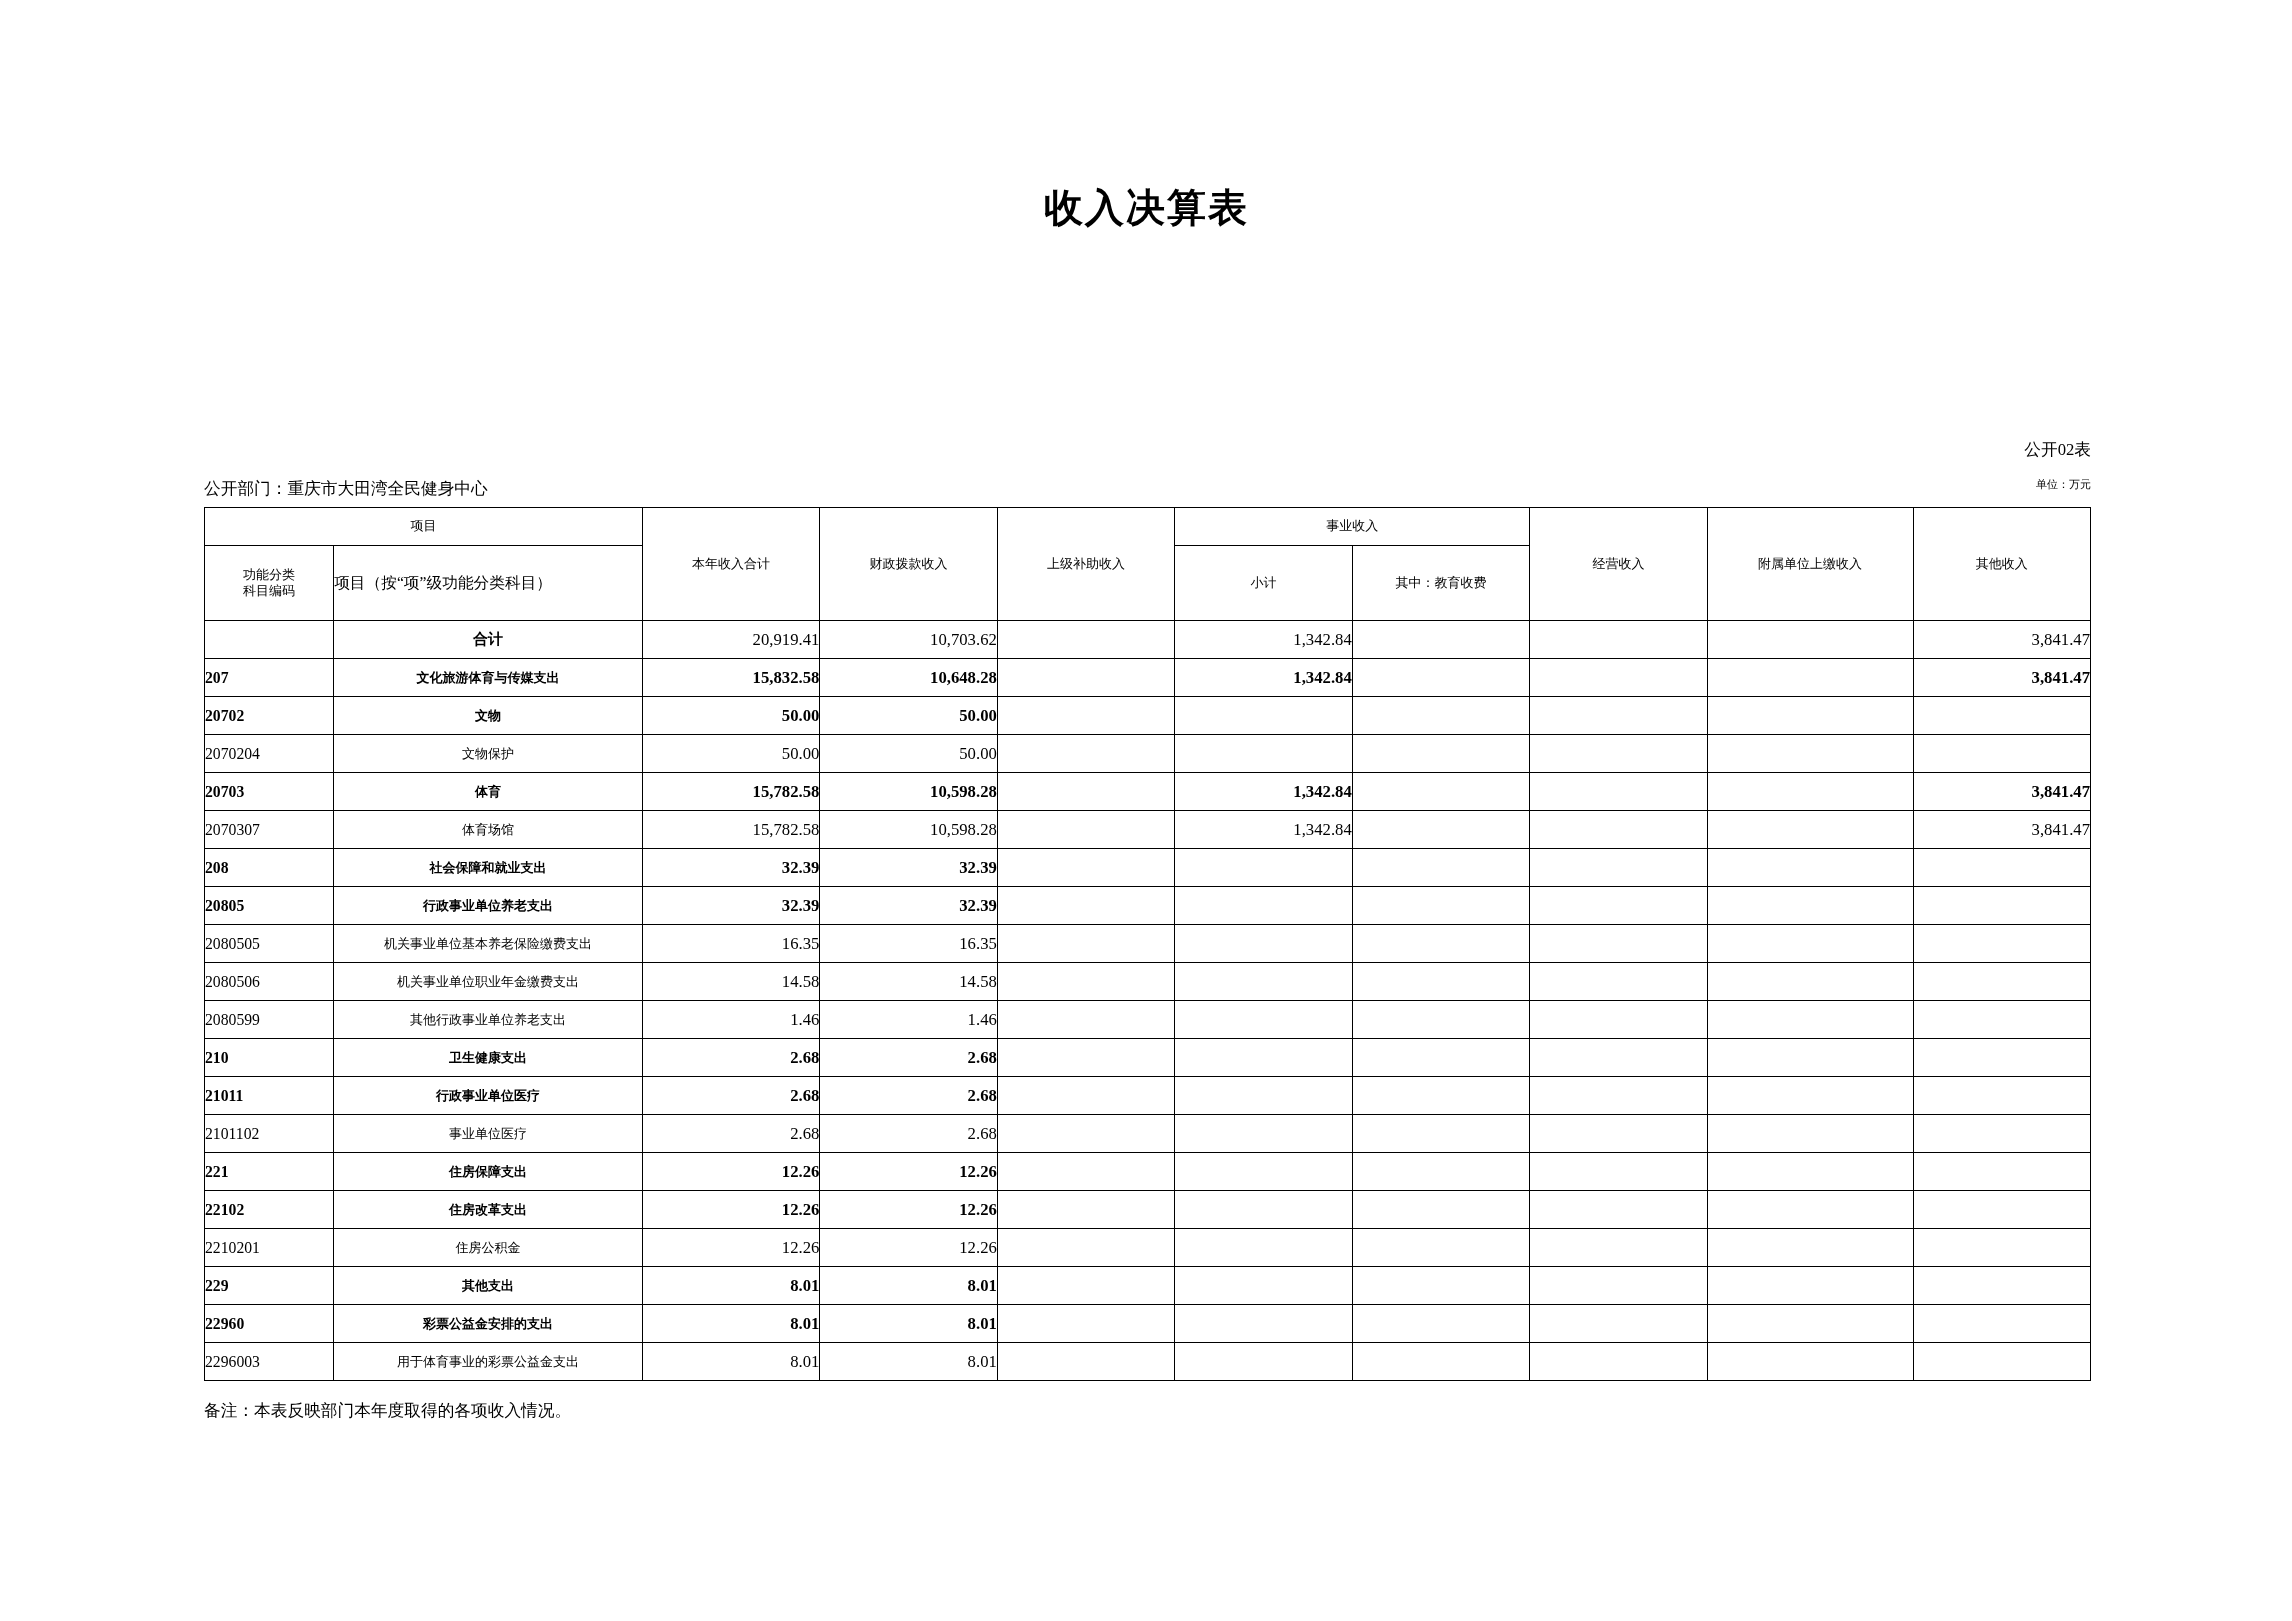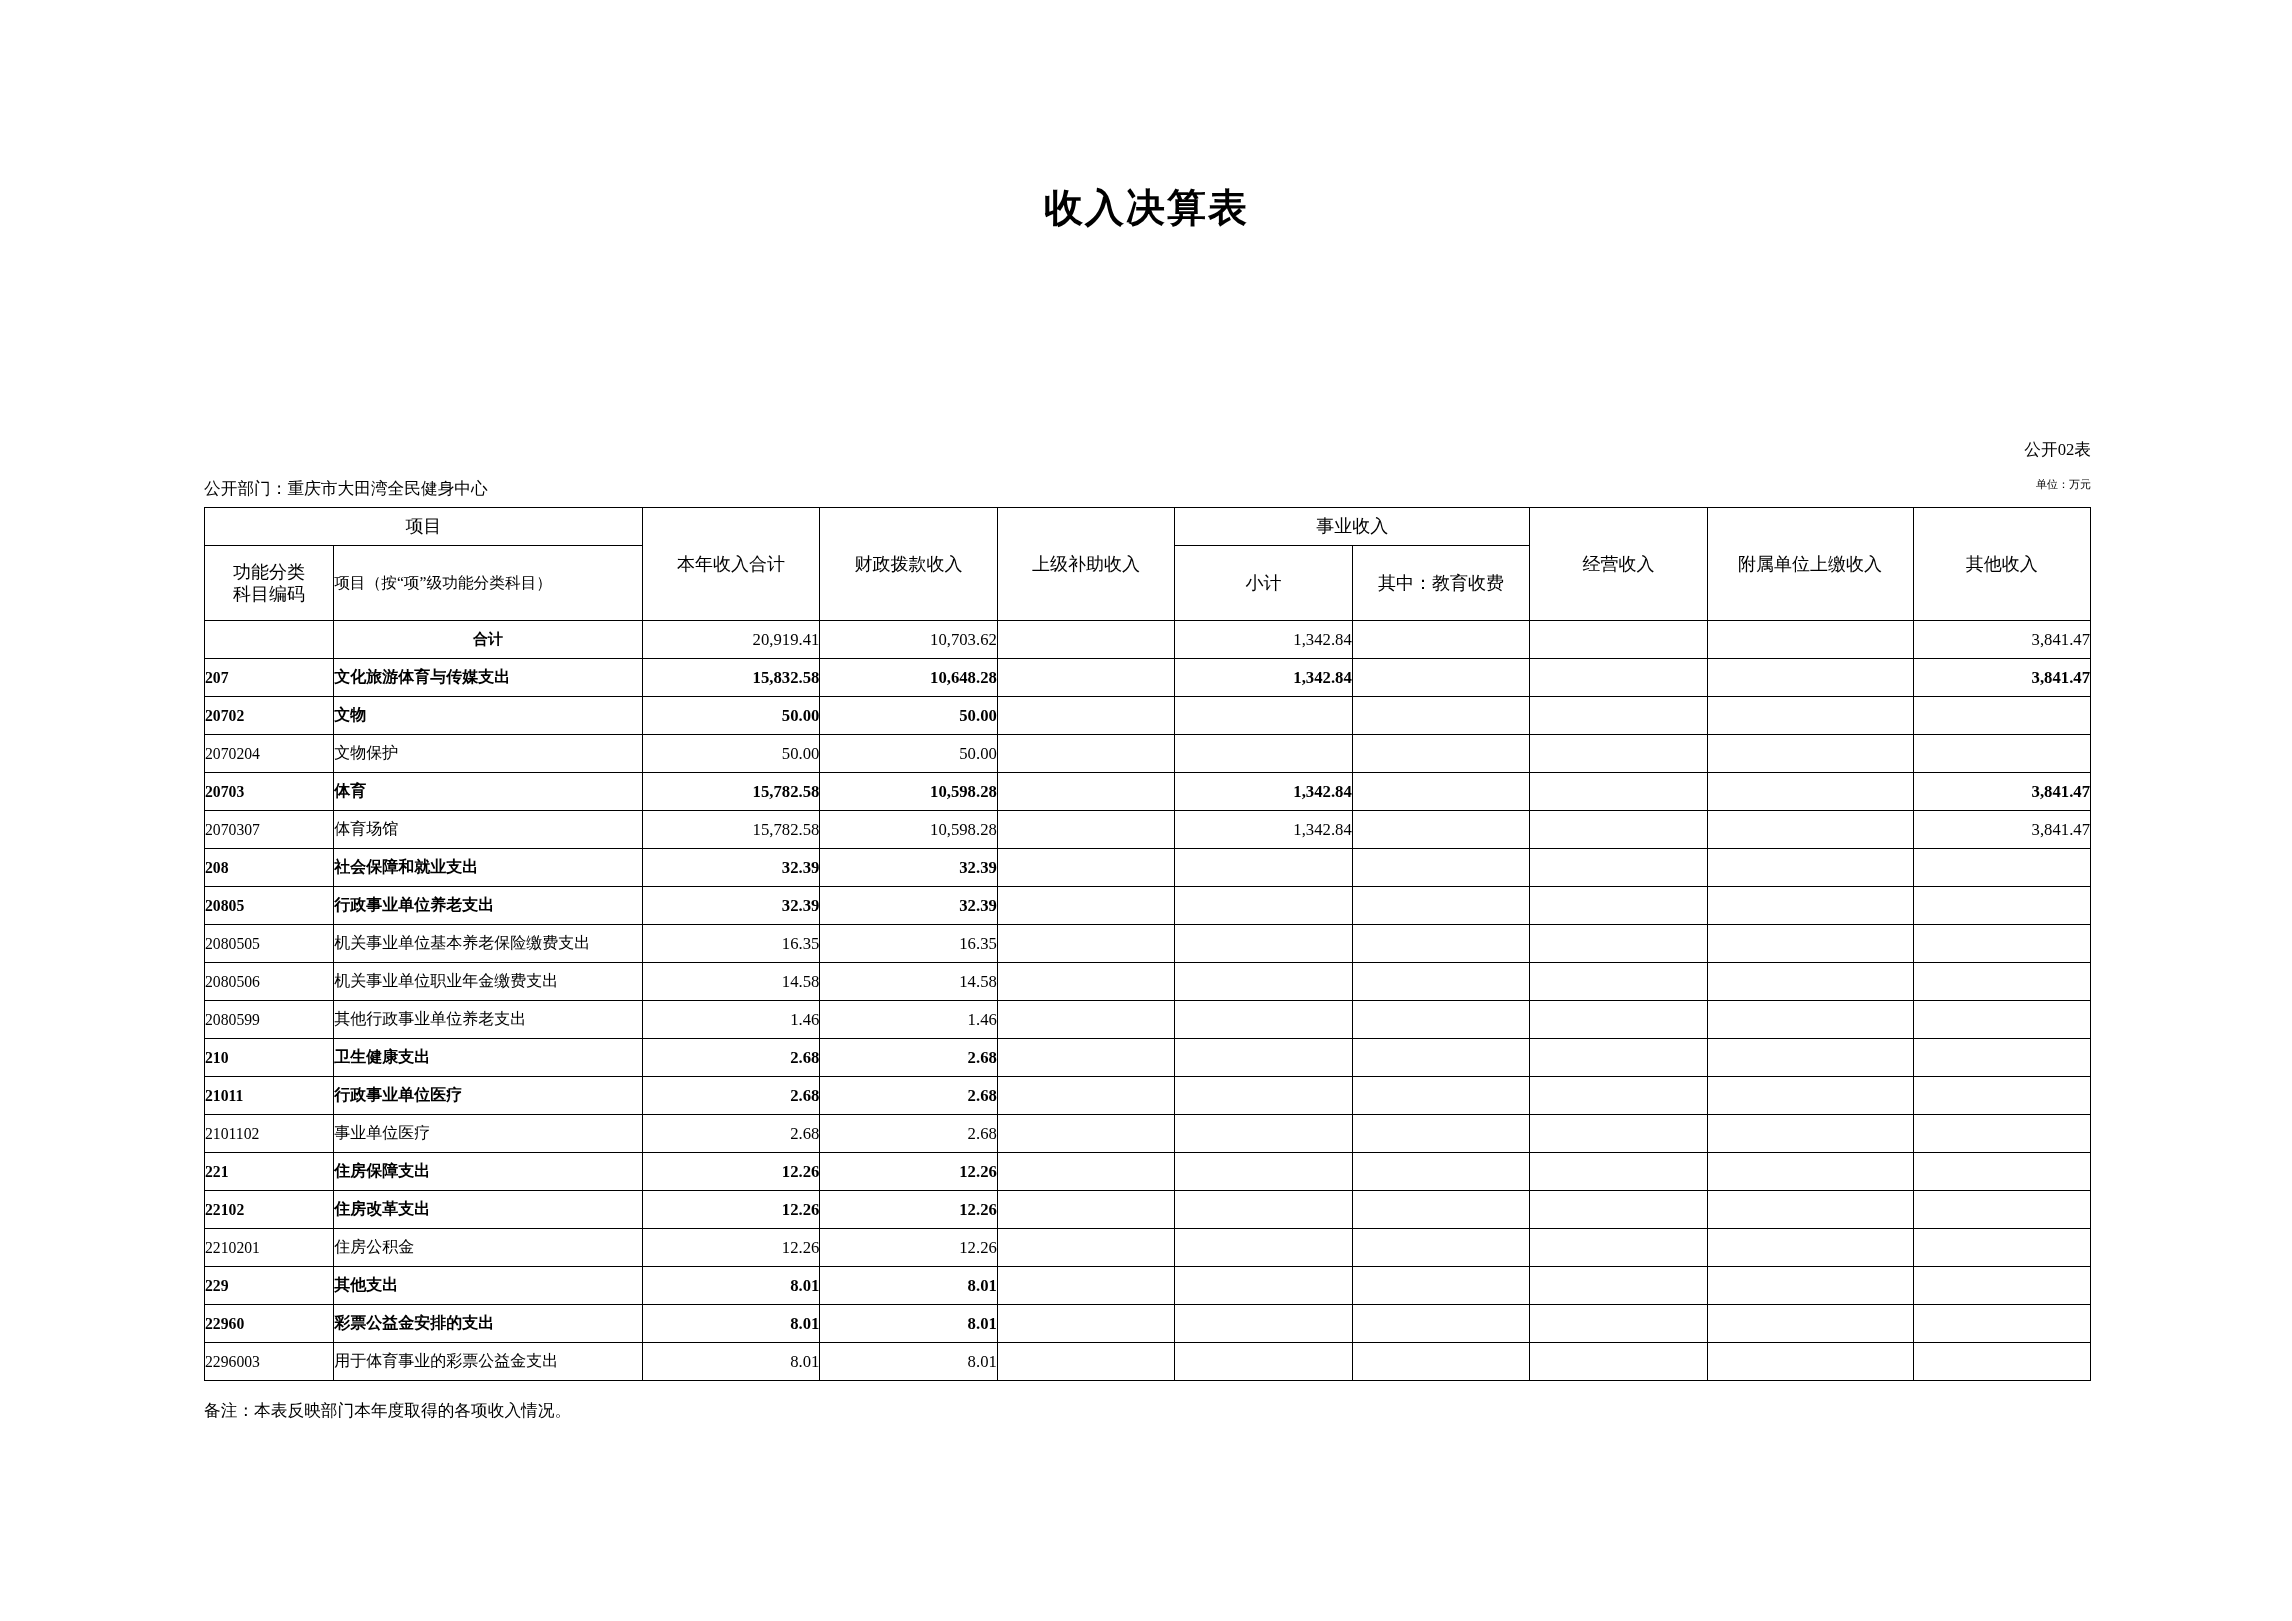--- a/index.html
+++ b/index.html
@@ -58,38 +58,39 @@
   }
   table.fin td, table.fin th {
     border: 1px solid #000000;
     padding: 0;
     vertical-align: middle;
     font-weight: normal;
     height: 37px;
   }
   .hdr {
     text-align: center;
-    font-size: 18px;
+    font-size: 13px;
     font-weight: 700;
     line-height: 1.25;
     padding: 3.9px 2px;
   }
   .hdr-small {
     font-size: 15.7px;
     font-weight: 700;
     line-height: 1.25;
     padding: 3.9px 2px;
   }
   td.code {
     padding-left: 7.8px;
     font-size: 15.7px;
   }
   td.name {
     padding-left: 9.8px;
-    font-size: 16px;
+    font-size: 13px;
+    text-align: center;
   }
   td.num {
     text-align: right;
     padding-right: 9.8px;
     font-size: 16.7px;
     font-family: "Liberation Serif", "DejaVu Serif", serif;
   }
   tr.bold td { font-weight: 700; }
   tr.total td.name-center {
     text-align: center;

